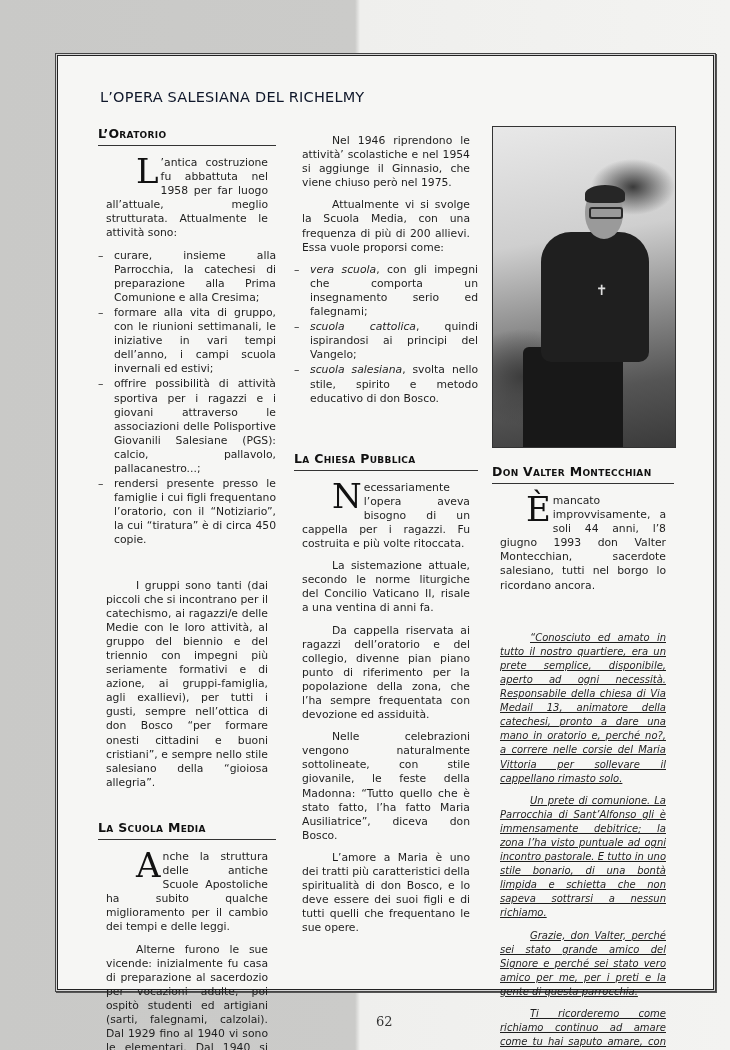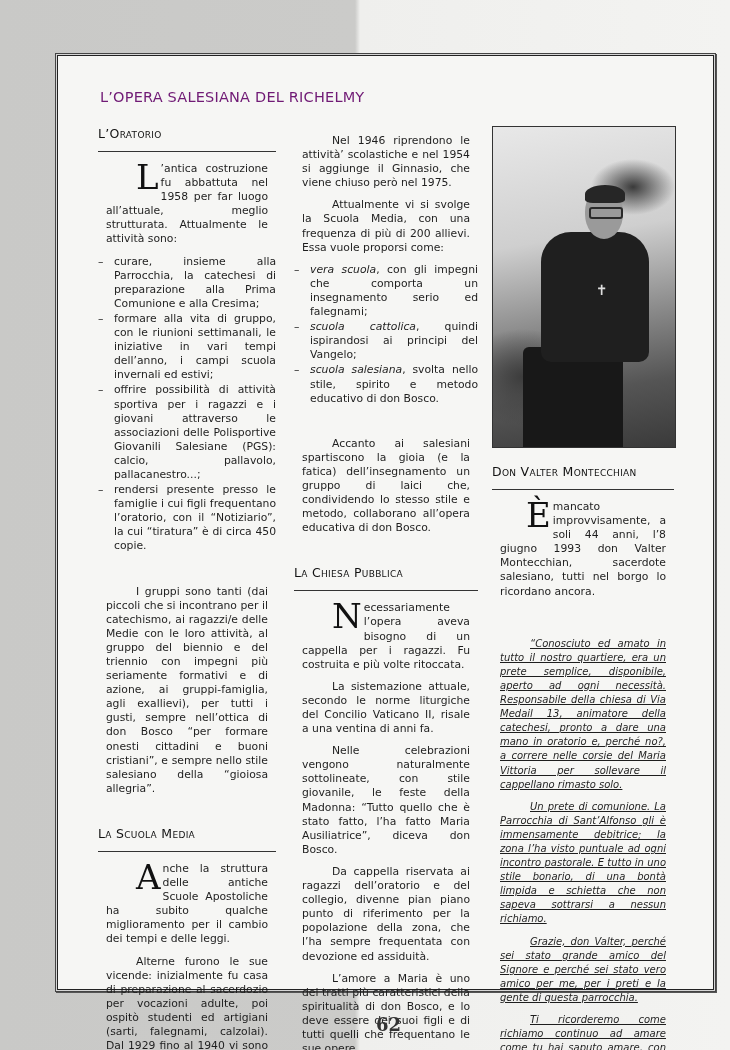--- a/index.html
+++ b/index.html
@@ -10,30 +10,30 @@
     color: #1e1e1e;
   }
   .frame {
     position: absolute; left: 57px; top: 55px; width: 655px; height: 933px;
     background: #f6f6f4;
     border: 1px solid #222;
     box-shadow: 0 0 0 1px #d6d6d6, 0 0 0 2px #444, 1px 1px 0 2px #555;
   }
   .title {
     position: absolute; left: 42px; top: 33px;
-    font-size: 14.5px; letter-spacing: 0.2px; color: #701a75; margin: 0; font-weight: normal;
+    font-size: 14.5px; letter-spacing: 0.2px; color: #0f172a; margin: 0; font-weight: normal;
   }
   .col { position: absolute; }
   .col1 { left: 40px; top: 70px; width: 178px; }
   .col2 { left: 236px; top: 70px; width: 184px; }
   .col3 { left: 434px; top: 70px; width: 182px; }
   .sec-head {
     font-size: 12.5px; font-variant: small-caps; letter-spacing: 0.3px;
-    border-bottom: 1px solid #333; padding-bottom: 10px; margin: 0 0 10px 0;
-    font-weight: normal; color: #111;
+    border-bottom: 1px solid #333; padding-bottom: 4px; margin: 0 0 10px 0;
+    font-weight: bold; color: #111;
   }
   p { margin: 8px; font-size: 10.8px; line-height: 14.1px; text-align: justify; }
   .indent { text-indent: 30px; }
   .dropcap-p { text-indent: 30px; }
   .dropcap { float: left; font-size: 34px; line-height: 28px; margin: 0 2px 0 30px; padding-top: 1px; font-family: "DejaVu Serif", serif; color: #111; }
   .dropcap-p.dc { text-indent: 0; }
   ul.dash { list-style: none; margin: 6px 0 0 0; padding: 0; }
   ul.dash li { position: relative; padding-left: 16px; font-size: 10.8px; line-height: 14.1px; text-align: justify; margin-bottom: 1px; }
   ul.dash li::before { content: "–"; position: absolute; left: 0; top: 0; }
   .spacer { height: 22px; }
@@ -46,21 +46,21 @@
       linear-gradient(170deg, #e8e8e8 0, #cfcfcf 35%, #8a8a8a 60%, #555 80%, #3a3a3a 100%);
   }
   .photo .head { position: absolute; left: 92px; top: 62px; width: 38px; height: 50px; border-radius: 45% 45% 50% 50%; background: #9a9a9a; }
   .photo .hair { position: absolute; left: 92px; top: 58px; width: 40px; height: 18px; border-radius: 50% 50% 20% 20%; background: #262626; }
   .photo .glasses { position: absolute; left: 96px; top: 80px; width: 30px; height: 8px; border: 2px solid #2a2a2a; border-radius: 3px; }
   .photo .body { position: absolute; left: 48px; top: 105px; width: 108px; height: 130px; border-radius: 30px 30px 10px 10px; background: #1f1f1f; }
   .photo .legs { position: absolute; left: 30px; top: 220px; width: 100px; height: 110px; background: #181818; border-radius: 6px; }
   .photo .cross { position: absolute; left: 103px; top: 155px; color: #ddd; font-size: 14px; }
   .quote p { font-style: italic; font-family: "DejaVu Sans", sans-serif; font-size: 10px; line-height: 14.1px; text-decoration: underline; }
   .quote .signature { text-align: left; margin-top: 6px; }
-  .page-num { position: absolute; left: 376px; top: 1014px; font-family: "DejaVu Serif", serif; font-size: 18px; color: #333; font-weight: bold; }
+  .page-num { position: absolute; left: 376px; top: 1014px; font-family: "DejaVu Serif", serif; font-size: 13px; color: #333; }
 </style>
 </head>
 <body>
 
 <div class="frame">
   <h1 class="title">L’OPERA SALESIANA DEL RICHELMY</h1>
 
   <div class="col col1">
     <h2 class="sec-head">L’Oratorio</h2>
     <p class="dropcap-p dc">
@@ -84,29 +84,28 @@
 
   <div class="col col2">
     <p class="indent">Nel 1946 riprendono le attività’ scolastiche e nel 1954 si aggiunge il Ginnasio, che viene chiuso però nel 1975.</p>
     <p class="indent">Attualmente vi si svolge la Scuola Media, con una frequenza di più di 200 allievi. Essa vuole proporsi come:</p>
     <ul class="dash">
       <li><em>vera scuola</em><span>, con gli impegni che comporta un insegnamento serio ed falegnami;</span></li>
       <li><em>scuola cattolica</em><span>, quindi ispirandosi ai principi del Vangelo;</span></li>
       <li><em>scuola salesiana</em><span>, svolta nello stile, spirito e metodo educativo di don Bosco.</span></li>
     </ul>
     <div class="spacer"></div>
-    <p class="indent">Accanto ai salesiani spartiscono la gioia (e la fatica) dell’insegnamento un gruppo di laici che, condividendo lo stesso stile e metodo, collaborano all’opera educativa di don Bosco.</p>
     <div class="spacer"></div>
     <h2 class="sec-head">La Chiesa Pubblica</h2>
     <p class="dropcap-p dc">
       <span class="dropcap">N</span><span>ecessariamente l’opera aveva bisogno di un cappella per i ragazzi. Fu costruita e più volte ritoccata.</span>
     </p>
     <p class="indent">La sistemazione attuale, secondo le norme liturgiche del Concilio Vaticano II, risale a una ventina di anni fa.</p>
+    <p class="indent">Da cappella riservata ai ragazzi dell’oratorio e del collegio, divenne pian piano punto di riferimento per la popolazione della zona, che l’ha sempre frequentata con devozione ed assiduità.</p>
     <p class="indent">Nelle celebrazioni vengono naturalmente sottolineate, con stile giovanile, le feste della Madonna: “Tutto quello che è stato fatto, l’ha fatto Maria Ausiliatrice”, diceva don Bosco.</p>
-    <p class="indent">Da cappella riservata ai ragazzi dell’oratorio e del collegio, divenne pian piano punto di riferimento per la popolazione della zona, che l’ha sempre frequentata con devozione ed assiduità.</p>
     <p class="indent">L’amore a Maria è uno dei tratti più caratteristici della spiritualità di don Bosco, e lo deve essere dei suoi figli e di tutti quelli che frequentano le sue opere.</p>
   </div>
 
   <div class="col col3">
     <div class="photo" title="Photo of don Valter Montecchian by a waterfall">
       <div class="legs"></div>
       <div class="body"></div>
       <div class="head"></div>
       <div class="hair"></div>
       <div class="glasses"></div>

